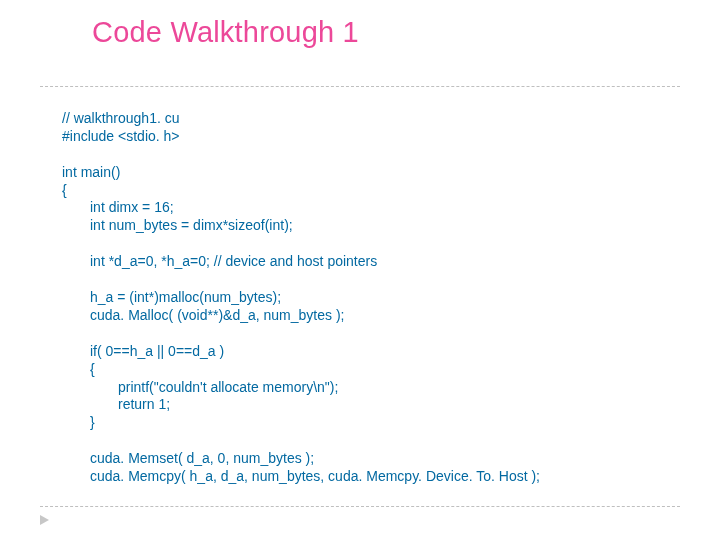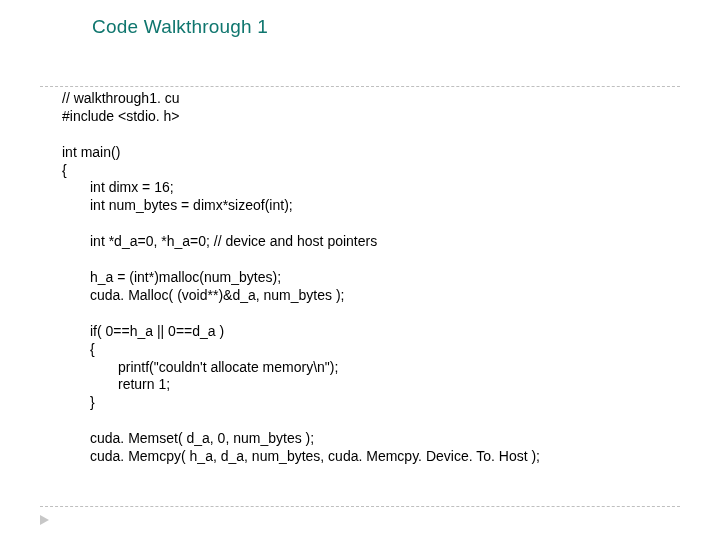--- a/index.html
+++ b/index.html
@@ -15,44 +15,44 @@
   .slide {
     position: relative;
     width: 720px;
     height: 540px;
     box-sizing: border-box;
   }
   .title {
     position: absolute;
     left: 92px;
     top: 16px;
-    font-size: 19px;
+    font-size: 29px;
     font-weight: 400;
-    color: #0f766e;
+    color: #ec4899;
     letter-spacing: 0.2px;
   }
   .hr-dashed {
     position: absolute;
     left: 40px;
     right: 40px;
     border: none;
     border-top: 1.5px dashed #bfbfbf;
     margin: 0;
   }
   .hr-top { top: 86px; }
   .hr-bot { top: 506px; }
   .code {
     position: absolute;
     left: 62px;
-    top: 72px;
+    top: 92px;
     font-family: Verdana, Geneva, sans-serif;
     font-size: 14px;
     line-height: 1.28;
     white-space: pre;
-    color: #000000;
+    color: #0369a1;
   }
   .indent1 { margin-left: 28px; }
   .indent2 { margin-left: 56px; }
   .bullet {
     position: absolute;
     left: 40px;
     top: 515px;
     width: 0;
     height: 0;
     border-top: 5px solid transparent;

